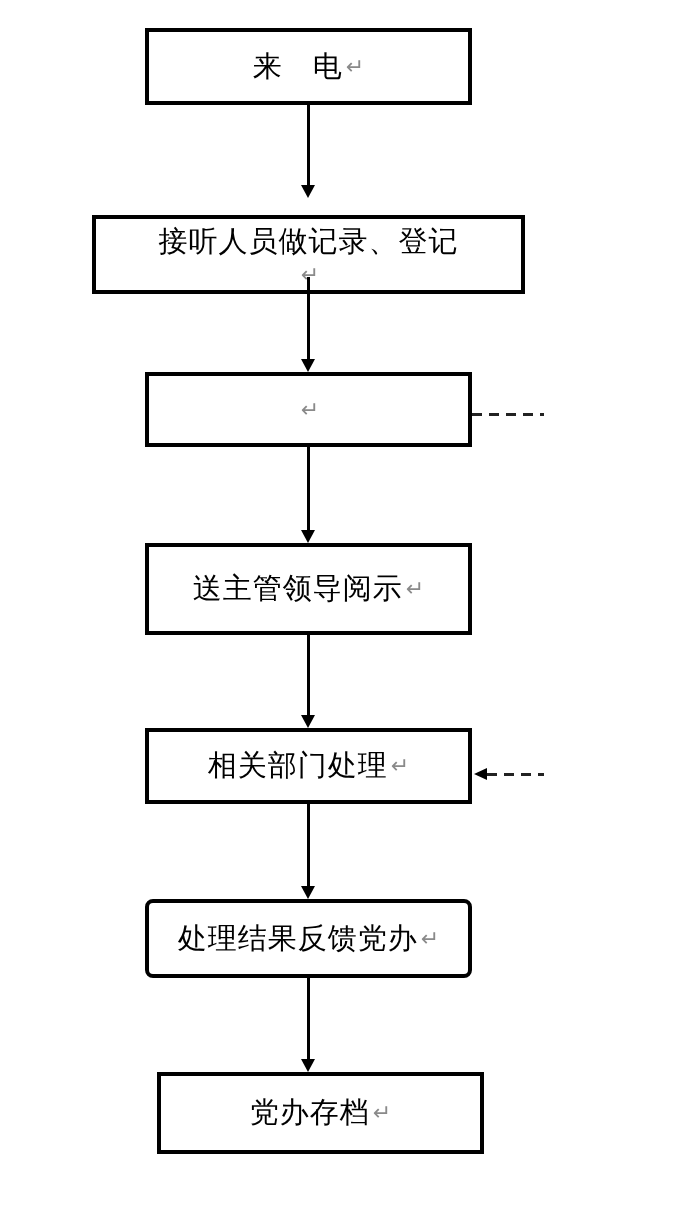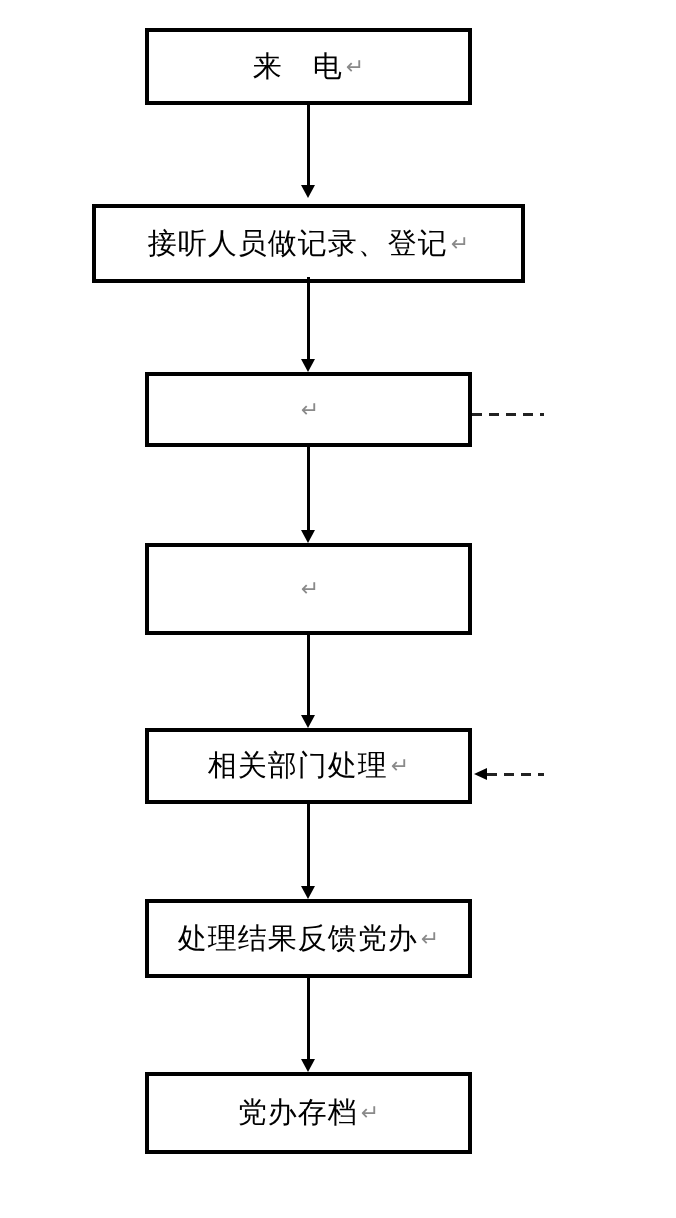--- a/index.html
+++ b/index.html
@@ -62,26 +62,26 @@
   .tri-left {
     position: absolute;
     width: 0;
     height: 0;
     border-top: 6px solid transparent;
     border-bottom: 6px solid transparent;
     border-right: 13px solid #000000;
   }
   
   .n1 { left: 145px; top: 28px;   width: 327px; height: 77px; }
-  .n2 { left: 92px;  top: 204px;  width: 433px; height: 79px; }
+  .n2 { left: 92px;  top: 215px;  width: 433px; height: 79px; flex-direction: column; }
   .n3 { left: 145px; top: 372px;  width: 327px; height: 75px; }
   .n4 { left: 145px; top: 543px;  width: 327px; height: 92px; }
   .n5 { left: 145px; top: 728px;  width: 327px; height: 76px; align-items: center; }
-  .n6 { left: 145px; top: 899px;  width: 327px; height: 79px; }
-  .n7 { left: 145px; top: 1072px; width: 327px; height: 82px; align-items: center; }
+  .n6 { left: 145px; top: 899px;  width: 327px; height: 79px; border-radius: 8px; }
+  .n7 { left: 157px; top: 1072px; width: 327px; height: 82px; align-items: center; }
 </style>
 </head>
 <body>
 
 <div class="canvas">
 
   <div class="node n1">
     <span>来　电</span>
       <span class="mark">↵</span>
   </div>
@@ -89,20 +89,21 @@
   <div class="node n2">
     <span>接听人员做记录、登记</span>
       <span class="mark">↵</span>
   </div>
 
   <div class="node n3">
       <span class="mark">↵</span>
   </div>
 
   <div class="node n4">
+    <span>送主管领导阅示</span>
       <span class="mark">↵</span>
   </div>
 
   <div class="node n5">
     <span>相关部门处理</span>
       <span class="mark">↵</span>
   </div>
 
   <div class="node n6">
     <span>处理结果反馈党办</span>

